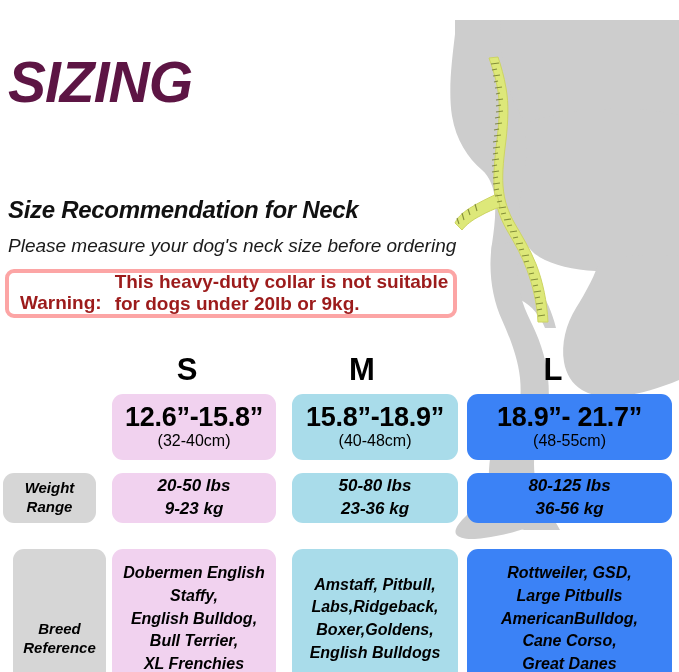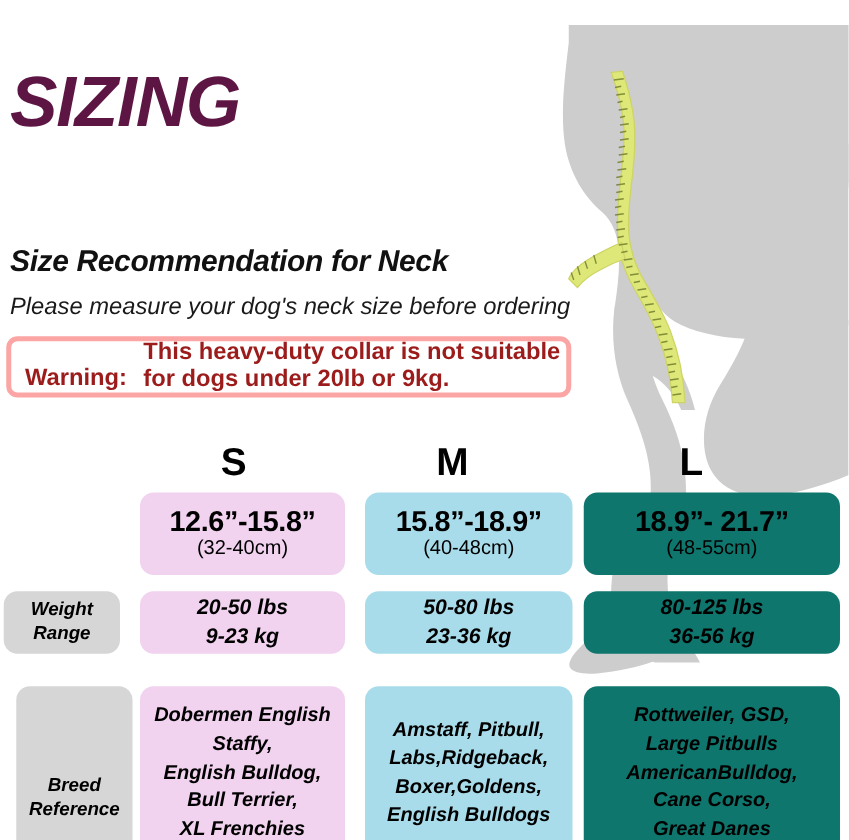--- a/index.html
+++ b/index.html
@@ -116,25 +116,25 @@
   .label-cell {
     background: #d6d6d6;
     font-weight: bold;
     font-style: italic;
     font-size: 15px;
     line-height: 1.25;
     white-space: pre-line;
   }
   .c-pink  { background: #f1d2ef; }
   .c-blue  { background: #a9dcea; }
-  .c-green { background: #0f766e; }
+  .c-green { background: #3b82f6; }
 
   .neck-main {
     font-weight: bold;
-    font-size: 23px;
+    font-size: 27px;
     letter-spacing: -0.3px;
     line-height: 1.05;
     white-space: nowrap;
   }
   .neck-sub {
     font-size: 16px;
     line-height: 1.25;
     white-space: nowrap;
   }
   .weight-text {

